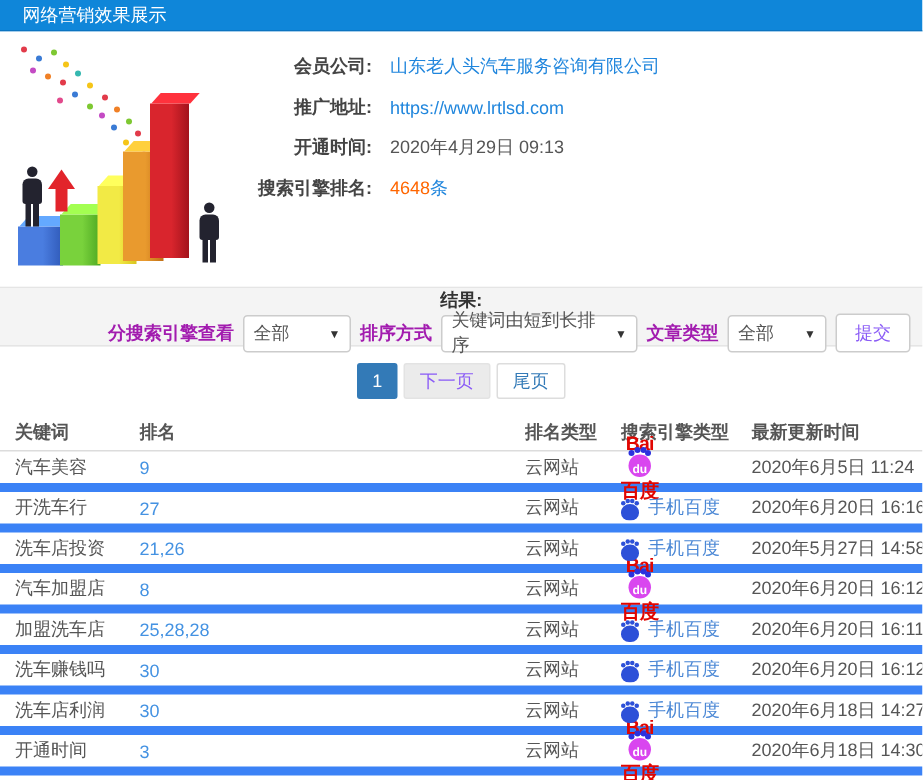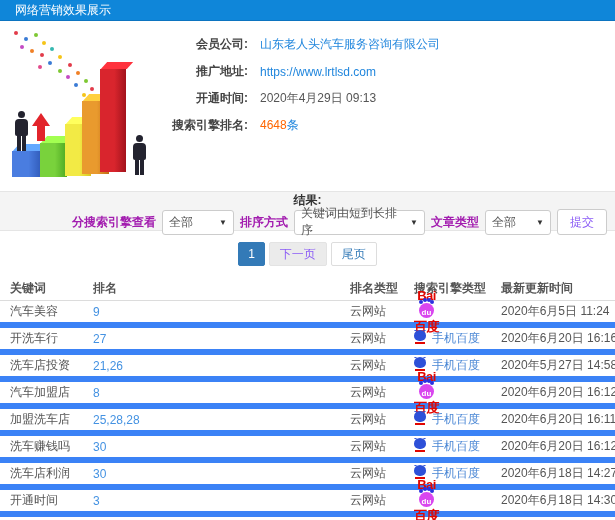--- a/index.html
+++ b/index.html
@@ -81,21 +81,21 @@
   .c-rank { color:#4492e2; }
   .c-engine { display:flex; align-items:center; }
 
   
   .baidu-logo { display:inline-flex; align-items:center; font-weight:bold; color:#e10601; font-size:13px; letter-spacing:-0.5px;flex-direction:column; }
   .paw { position:relative; width:15px; height:15px; background:#d946ef; border-radius:50%; margin:0 2px; flex:none; }
   .toes { position:absolute; top:-3px; left:0; width:4px; height:4px; border-radius:50%; background:#2b31de;
     box-shadow:4px -2px 0 0 #2b31de,8px -2px 0 0 #2b31de,11px 0 0 0 #2b31de; }
   .du { position:absolute; left:0; right:0; bottom:1px; text-align:center; color:#fff; font-size:8px; font-weight:bold; letter-spacing:0; }
   
-  .mobile-baidu { display:inline-flex; align-items:flex-start; color:#4a87d5; font-size:12px; }
+  .mobile-baidu { display:inline-flex; align-items:flex-end; color:#4a87d5; font-size:12px; }
   .mini-paw { position:relative; width:12px; height:11px; background:#2d50d8; border-radius:50% 50% 45% 45%; margin-right:6px; flex:none; }
   .mtoes { position:absolute; top:-2px; left:0; width:3px; height:3px; border-radius:50%; background:#2d50d8;
     box-shadow:3px -1.5px 0 #2d50d8,6px -1.5px 0 #2d50d8,9px 0 0 #2d50d8; }
   .mini-underline { position:absolute; left:1px; right:1px; bottom:-3px; height:2px; background:#e10601; }
 </style>
 </head>
 <body>
 
 <div class="app-header">
   <span>网络营销效果展示</span>

